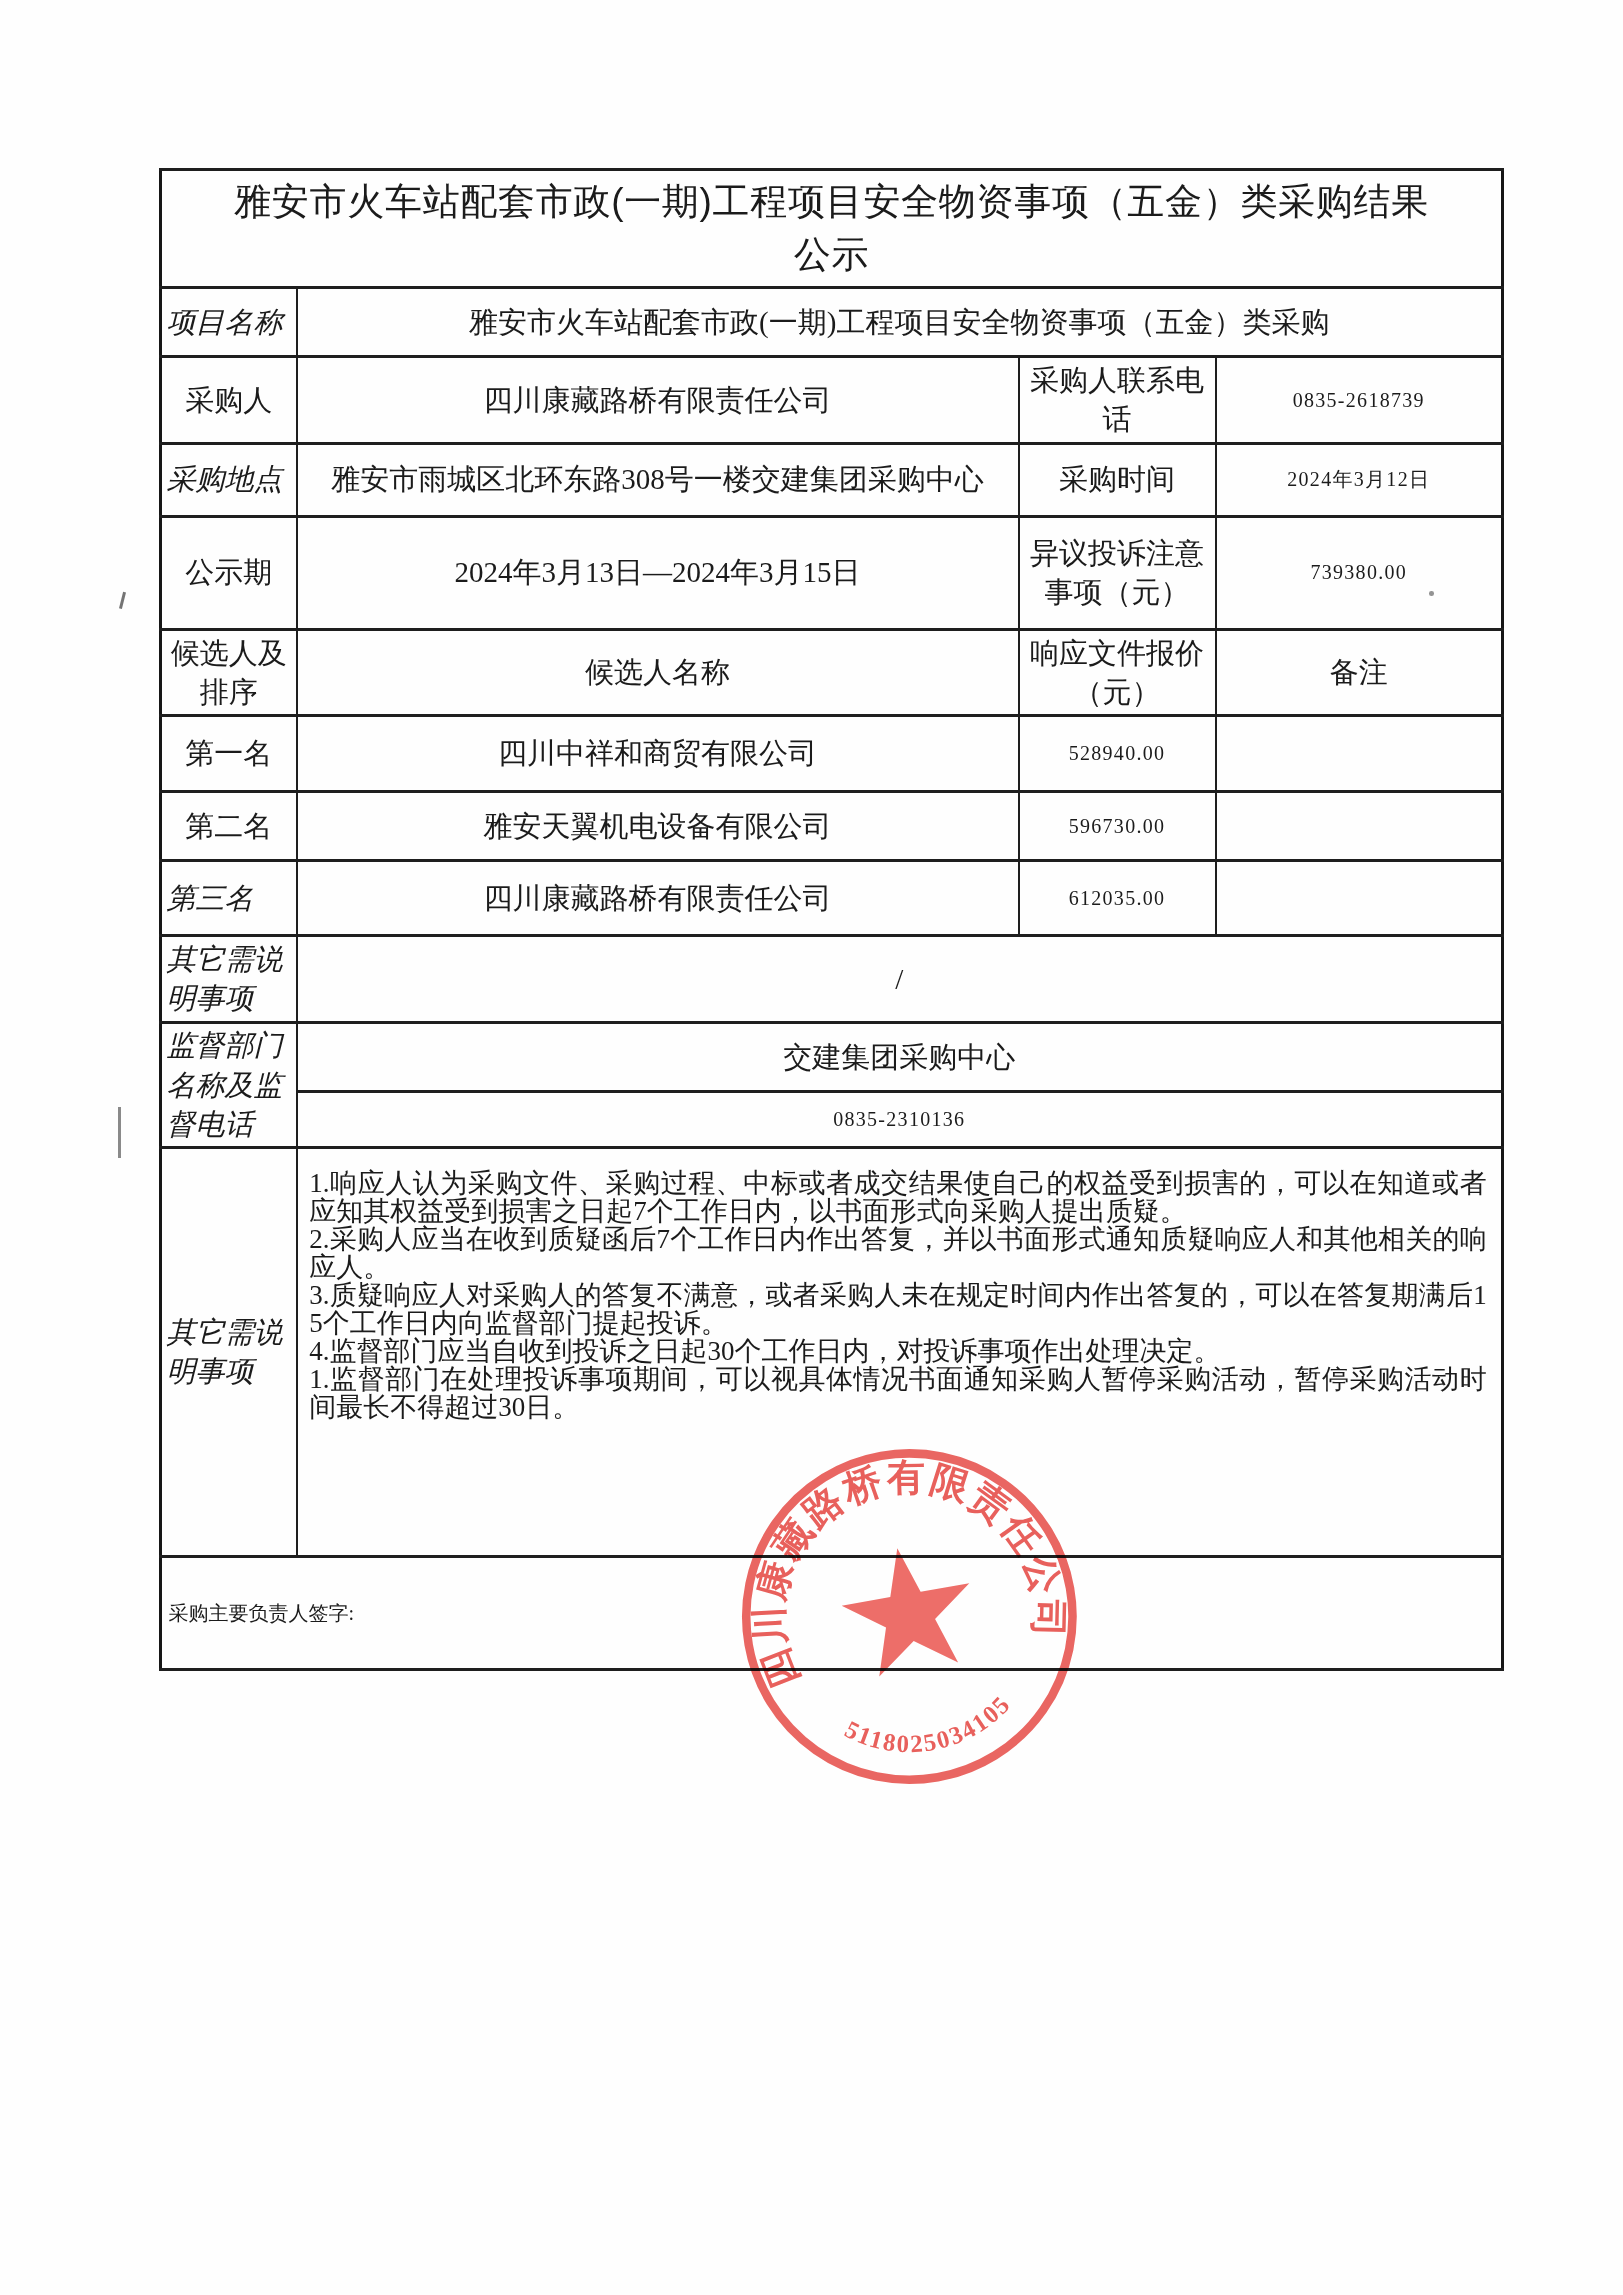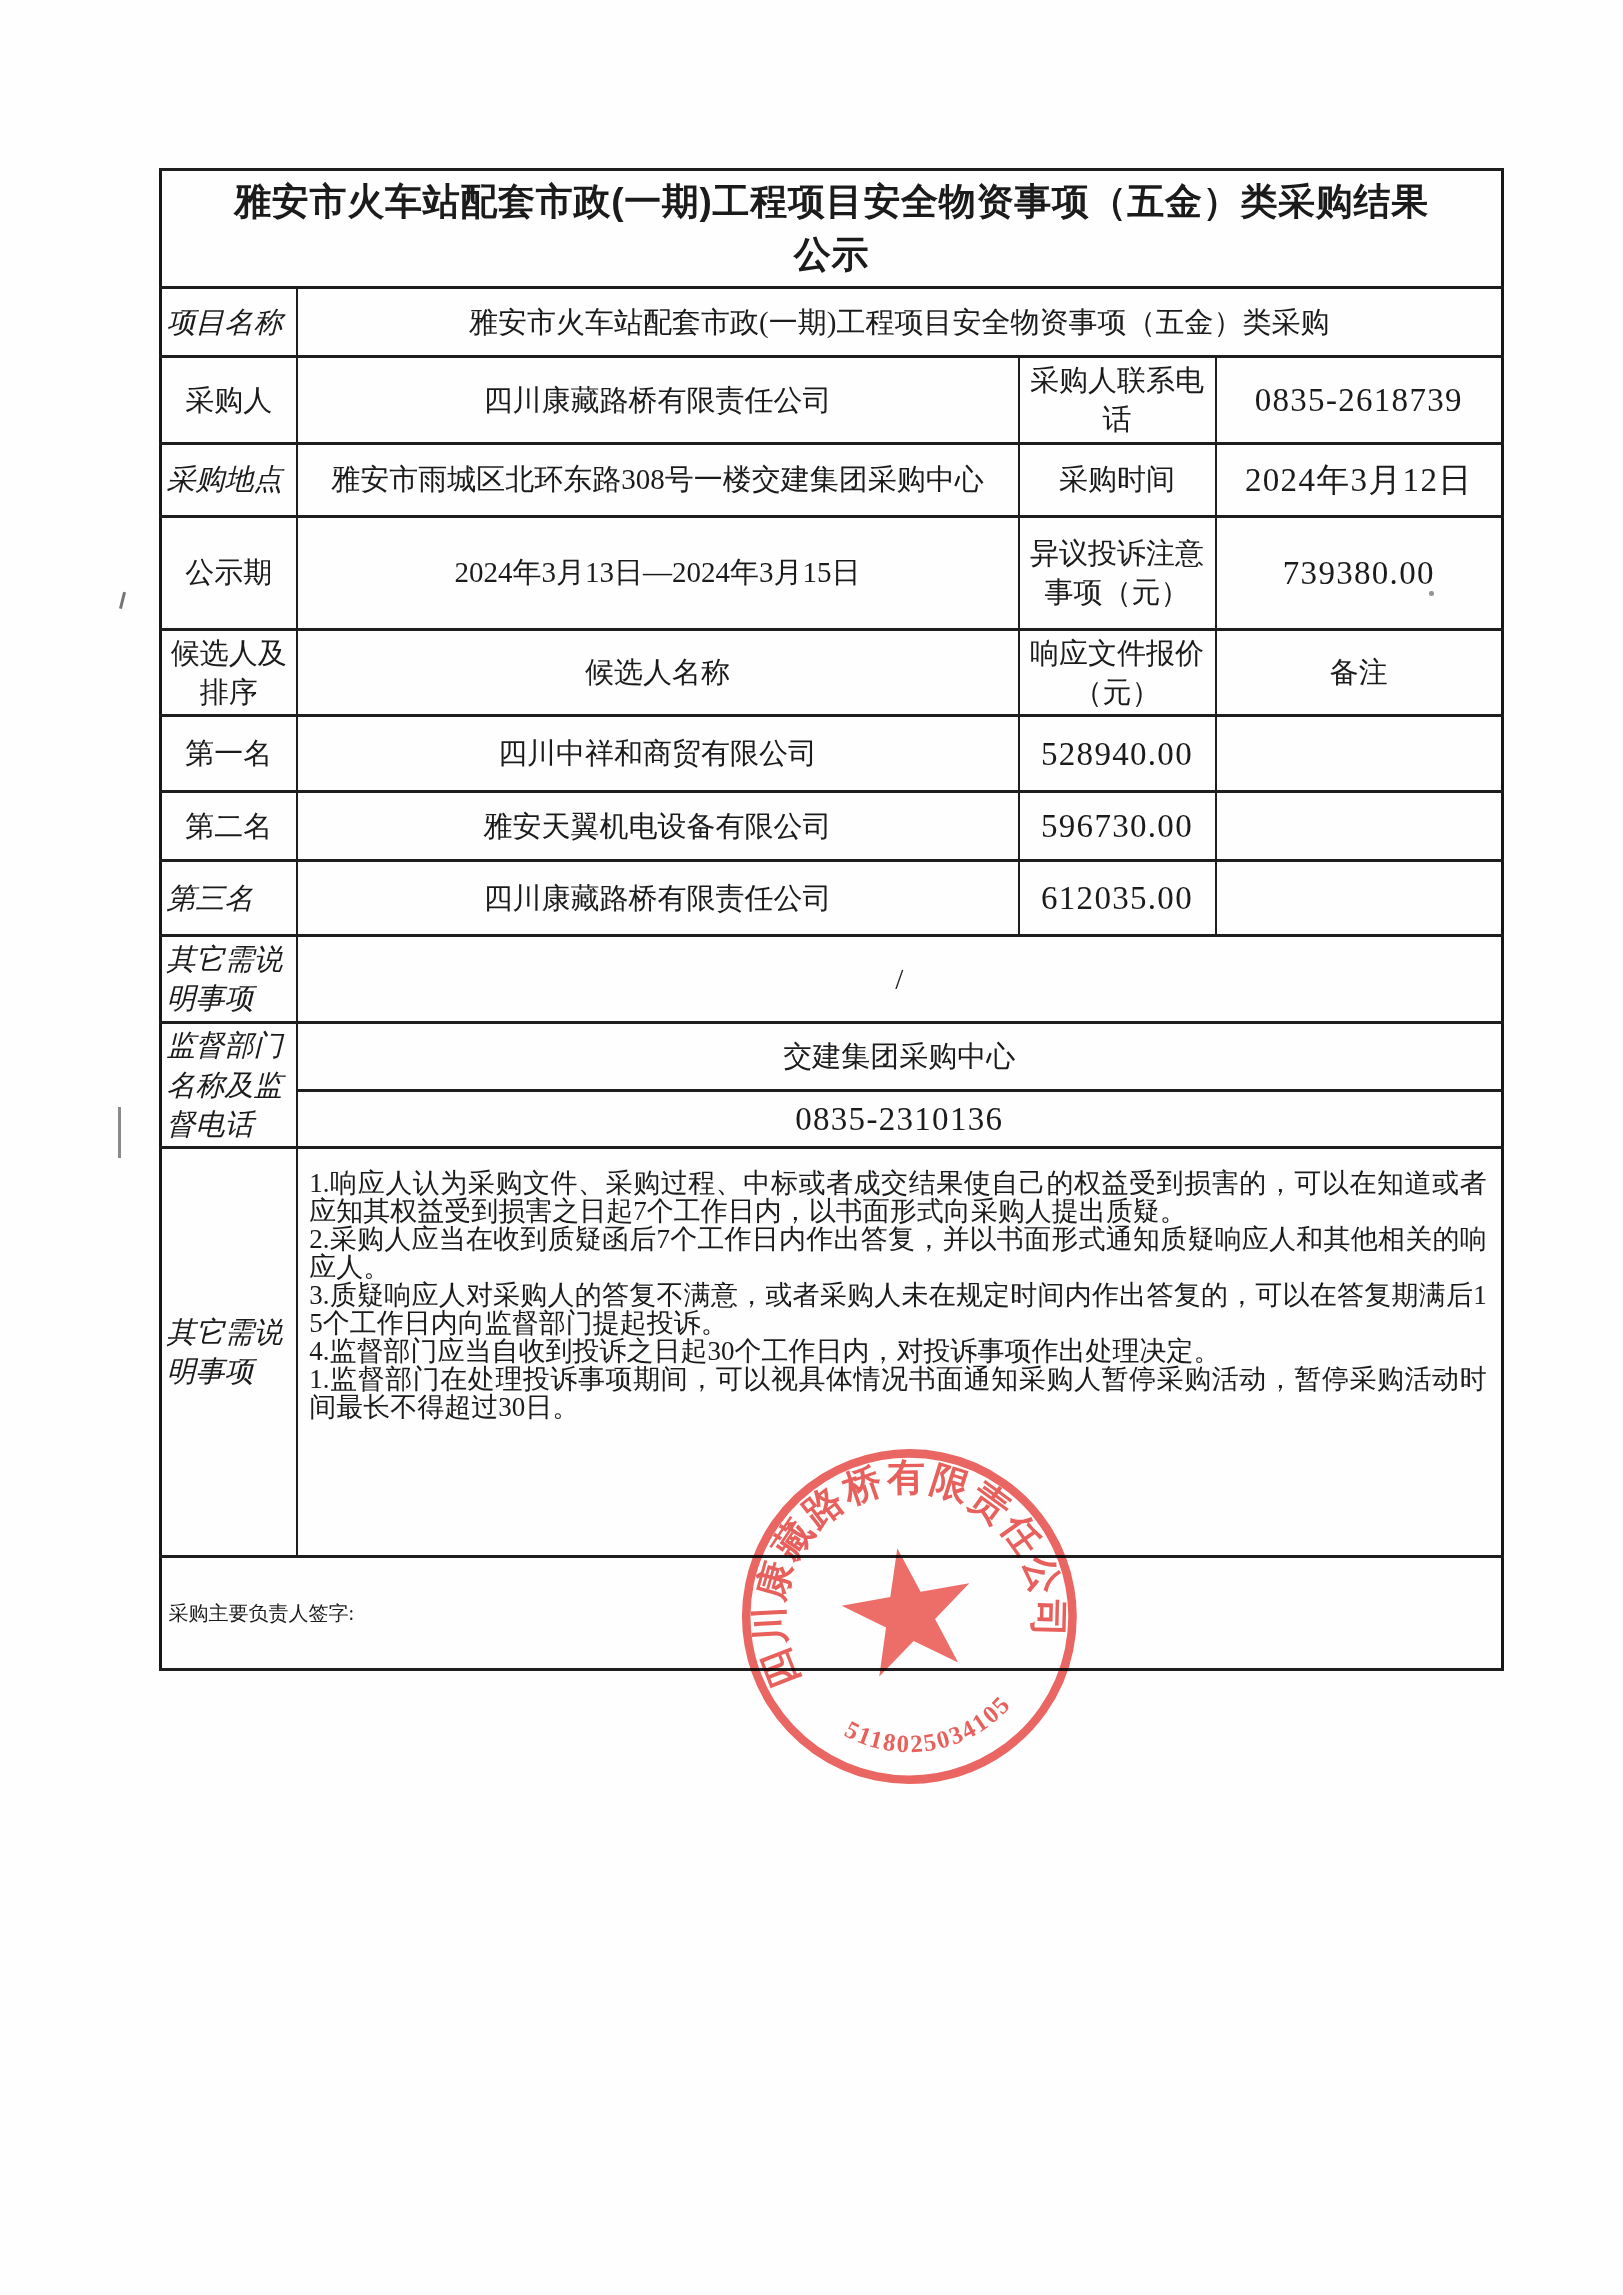--- a/index.html
+++ b/index.html
@@ -25,28 +25,28 @@
     padding:2.6px 6.5px;
     text-align:center;
     vertical-align:middle;
     font-size:29px;
     line-height:1.35;
     overflow:hidden;
     word-break:break-all;
   }
   .title-cell{
     font-family:"Liberation Sans", sans-serif;
-    font-weight:bold;
+    font-weight:normal;
     font-size:37px;
     line-height:1.42;
     letter-spacing:0.7px;
     padding:5.2px 3.9px;
   }
   .lab-left{ text-align:left; padding-left:4.6px; padding-right:9px;font-style:italic; }
-  .num{ font-size:33px; letter-spacing:1.3px; }
+  .num{ font-size:20px; letter-spacing:1.3px; }
   .obj-text{
     text-align:justify;
     vertical-align:top;
     padding:19.6px 14.4px 6.5px 11.8px;
     font-size:27px;
     line-height:28px;
     margin-left:31px;
   }
   .obj-text p{ margin:0; }
   .sig-cell{

